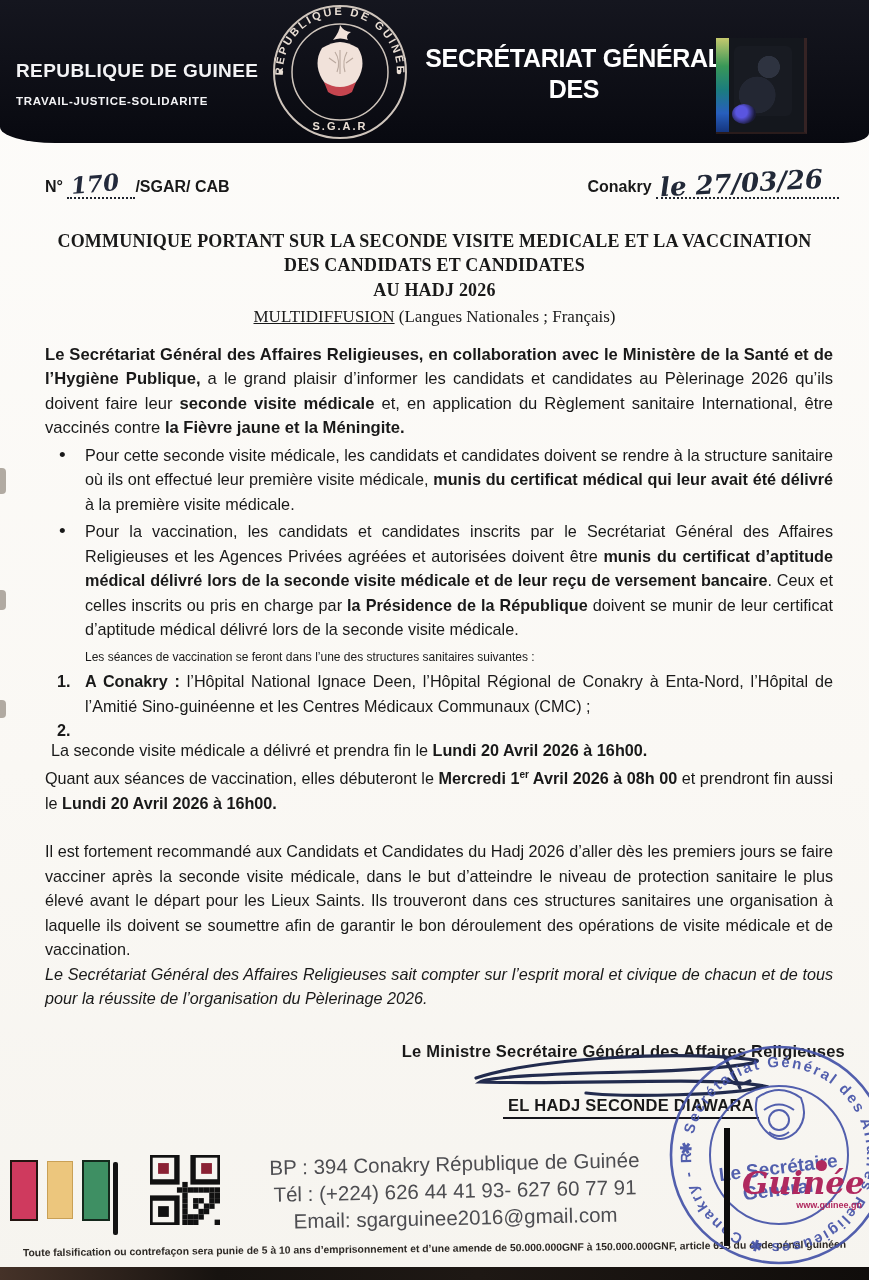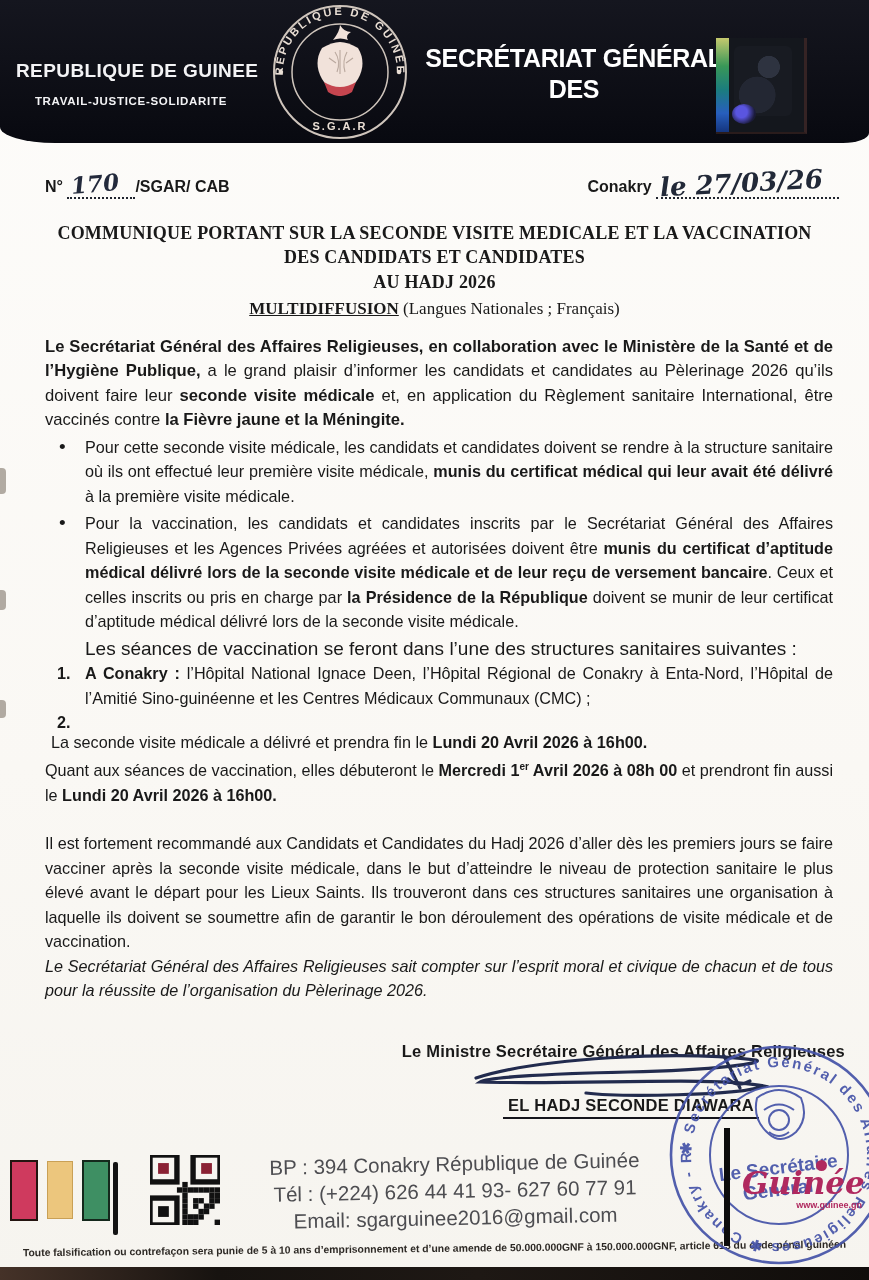--- a/index.html
+++ b/index.html
@@ -8,21 +8,21 @@
     width:869px;height:1280px;position:relative;overflow:hidden;margin:0 auto;
     background:linear-gradient(180deg,#fdfcfa 0%,#faf8f4 60%,#f6f4ef 100%);
     font-family:"Liberation Sans",sans-serif;color:#191919;
   }
   .b{font-weight:700;}
   .sup{vertical-align:super;font-size:0.62em;}
 
   
   .band{position:relative;height:143px;background:linear-gradient(180deg,#15161f 0%,#0b0c13 80%,#080910 100%);
         border-bottom-left-radius:55px 16px;border-bottom-right-radius:26px 10px;}
-  .band-left{position:absolute;left:16px;top:60px;width:230px;text-align:center;color:#f3f3f5;}
+  .band-left{position:absolute;left:16px;top:60px;width:230px;text-align:left;color:#f3f3f5;}
   .republic{font-size:19px;font-weight:700;letter-spacing:.4px;white-space:nowrap;}
   .motto{font-size:11.5px;font-weight:700;letter-spacing:.7px;margin-top:13px;white-space:nowrap;}
   .seal{position:absolute;left:256px;top:2px;}
   .org-title{position:absolute;left:424px;top:44px;width:300px;text-align:center;color:#ffffff;
              font-weight:700;font-size:25px;line-height:1.18;letter-spacing:-.3px;transform:scaleY(1.04);}
   .band-art{position:absolute;left:716px;top:38px;width:88px;height:94px;background:#14171d;
             border-right:3px solid #352324;border-bottom:2px solid #2a1c1c;}
   .art-strip{position:absolute;left:0;top:0;bottom:0;width:13px;
              background:linear-gradient(180deg,#e4e87c 0%,#3fae62 30%,#1c8f8f 55%,#2b6bd9 80%,#143a8f 100%);opacity:.85;}
   .art-shape{position:absolute;left:18px;top:8px;width:58px;height:70px;background:
@@ -35,32 +35,32 @@
   .refrow{display:flex;justify-content:space-between;align-items:flex-end;margin:30px 30px 0 45px;}
   .refno{font-weight:700;font-size:16px;}
   .dots{border-bottom:2px dotted #20242e;padding:0 16px 1px 4px;display:inline-block;}
   .hand{font-family:"DejaVu Serif",serif;font-style:italic;font-weight:700;font-size:23px;
         color:#232a3c;display:inline-block;transform:rotate(-5deg);line-height:.8;}
   .dateblock{font-weight:700;font-size:16px;}
   .hand-date{font-family:"DejaVu Serif",serif;font-style:italic;font-weight:700;font-size:26px;
              color:#222938;display:inline-block;transform:rotate(-3deg);line-height:.8;}
 
   
-  .title{margin-top:22px;text-align:center;font-family:"Liberation Serif",serif;
+  .title{margin-top:30px;text-align:center;font-family:"Liberation Serif",serif;
          font-weight:700;font-size:18px;line-height:1.35;letter-spacing:.2px;}
   .subtitle{text-align:center;font-family:"Liberation Serif",serif;font-size:17px;margin-top:5px;}
-  .subtitle .em{font-weight:700;text-decoration:underline;}
+  .subtitle .em{font-weight:400;text-decoration:underline;}
 
   
   .para{margin:16px 36px 0 45px;font-size:16.2px;line-height:24.5px;text-align:justify;}
   .lead{font-size:16.6px;}
   .blist{margin-top:2px;}
   .bitem{position:relative;margin:0 36px 3px 85px;font-size:16.2px;line-height:24.5px;text-align:justify;}
   .bitem::before{content:"•";position:absolute;left:-26px;top:0;font-size:19px;}
-  .plain-line{margin:0 36px 0 85px;font-size:19px;line-height:24.5px;}
+  .plain-line{margin:0 36px 0 85px;font-size:12px;line-height:24.5px;}
   .nitem{position:relative;margin:0 36px 0 85px;font-size:16.2px;line-height:24.5px;text-align:justify;}
   .nitem .num{position:absolute;left:-28px;top:0;font-weight:700;}
   .dates{margin-top:20px;}
   .dates .first{text-indent:6px;}
   .reco{margin-top:24px;}
   .closing{margin-top:0;font-style:italic;}
 
   
   .sig-role{position:absolute;top:1042px;right:24px;font-weight:700;font-size:16.5px;letter-spacing:.2px;}
   .sig-svg{position:absolute;left:468px;top:1050px;z-index:4;}

